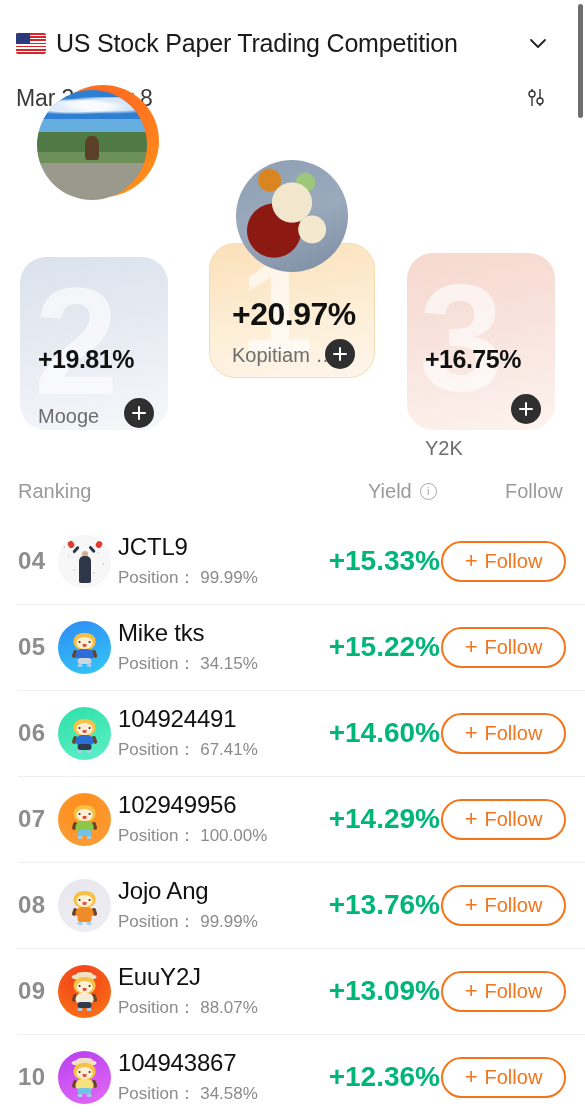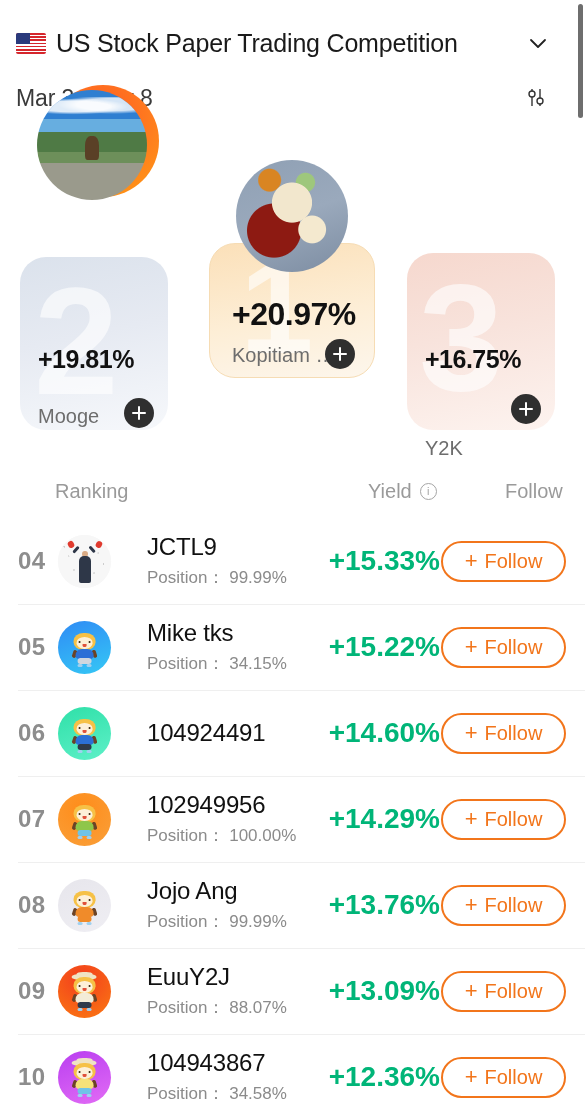--- a/index.html
+++ b/index.html
@@ -124,32 +124,32 @@
   .photo-cheer .conf { position:absolute; inset:0; background:
       radial-gradient(circle at 20% 40%, #ddd 0 1.5%, transparent 2%),
       radial-gradient(circle at 76% 34%, #ddd 0 1.5%, transparent 2%),
       radial-gradient(circle at 30% 66%, #ddd 0 1.5%, transparent 2%),
       radial-gradient(circle at 68% 72%, #ddd 0 1.5%, transparent 2%),
       radial-gradient(circle at 12% 22%, #ccc 0 1.2%, transparent 1.8%),
       radial-gradient(circle at 86% 55%, #ccc 0 1.2%, transparent 1.8%); }
 
   
   .list-head { position:absolute; left:0; top:470px; width:585px; height:42px; display:flex; align-items:center; }
-  .lh-rank { position:absolute; left:18px; font-size:20px; color:#9a9a9a;margin-left:37px; }
+  .lh-rank { position:absolute; left:18px; font-size:20px; color:#9a9a9a; }
   .lh-yield { position:absolute; left:368px; font-size:20px; color:#9a9a9a; display:flex; align-items:center; gap:8px; }
   .lh-follow { position:absolute; left:505px; font-size:20px; color:#9a9a9a; }
   .info-i { width:17px; height:17px; border:1.4px solid #a5a5a5; border-radius:50%; display:inline-flex;
             align-items:center; justify-content:center; font-size:11px; color:#a5a5a5; font-style:normal; line-height:1; }
 
   .rows { position:absolute; left:0; top:518px; width:585px; }
   .row { position:relative; height:86px; display:flex; align-items:center; }
   .row + .row::before { content:""; position:absolute; left:18px; right:0; top:0; height:1px; background:#efefef; }
   .rank-no { width:58px; text-align:left; padding-left:18px; font-size:24px; color:#8d8d8d; font-weight:600; letter-spacing:0.5px; }
   .avatar-sm { width:53px; height:53px; border-radius:50%; overflow:hidden; position:relative; flex:0 0 auto; }
-  .who { margin-left:36px; flex:1 1 auto; min-width:0; }
+  .who { margin-left:7px; flex:1 1 auto; min-width:0; }
   .who-name { font-size:24px; color:#111; letter-spacing:-0.2px; white-space:nowrap; overflow:hidden; text-overflow:ellipsis; max-width:210px; }
   .who-pos { font-size:17px; color:#8b8b8b; margin-top:5px; white-space:nowrap; }
   .yield { font-size:28px; color:#00b578; font-weight:600; white-space:nowrap; position:absolute; right:145px; }
   .follow-btn { position:absolute; right:19px; width:125px; height:41px; border:2px solid #f2751b; border-radius:21px;
                 background:#fff; color:#f2751b; font-size:20px; display:flex; align-items:center; justify-content:center; gap:7px; }
   .follow-plus { font-size:22px; line-height:1; }
 </style>
 </head>
 <body>
 
@@ -309,20 +309,21 @@
               <div class="m-arm r"></div>
       <div class="m-shirt" style="background:#2b6fd6;"></div>
       <div class="m-pants" style="background:#2f3a4a;"></div>
       <div class="m-shoe l"></div>
               <div class="m-shoe r"></div>
     </div>
   </div>
     </div>
     <div class="who">
       <div class="who-name">104924491</div>
+      <div class="who-pos">Position：&nbsp;67.41%</div>
     </div>
     <div class="yield">+14.60%</div>
     <div class="follow-btn">
       <span class="follow-plus">+</span>
       <span>Follow</span>
     </div>
       </div>
       <div class="row">
     <div class="rank-no">07</div>
     <div class="avatar-sm" style="background:radial-gradient(circle at 45% 30%,#ff8c1a 0%,#f9a03a 100%);">

